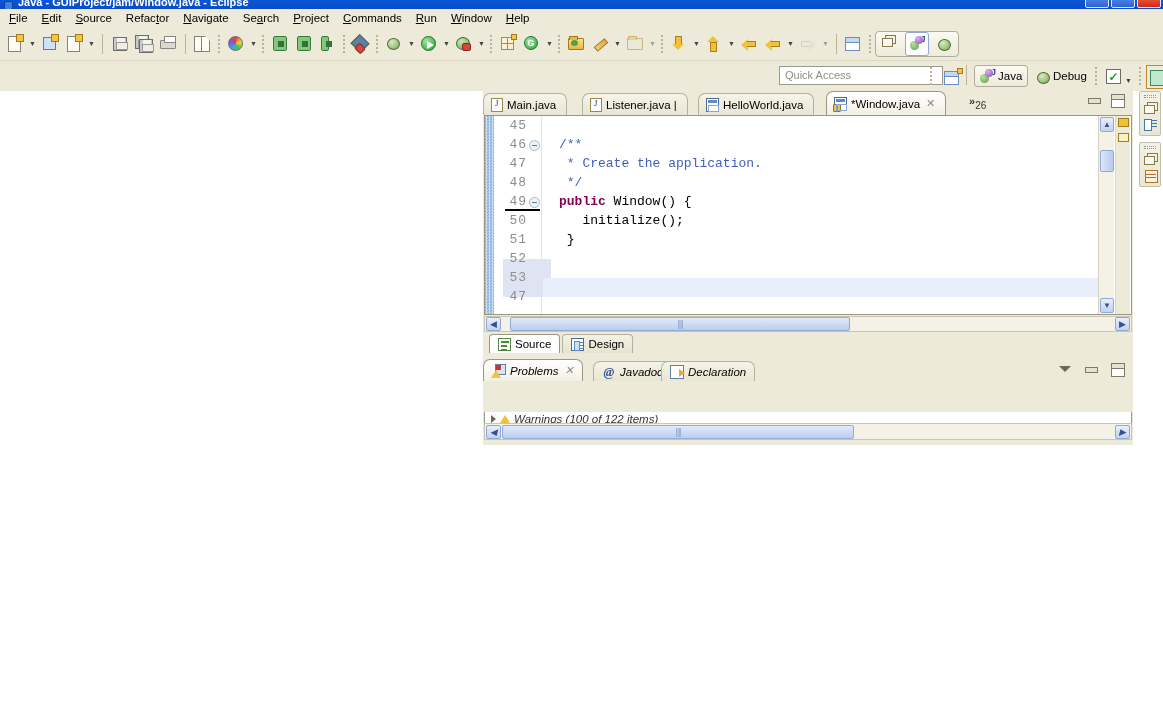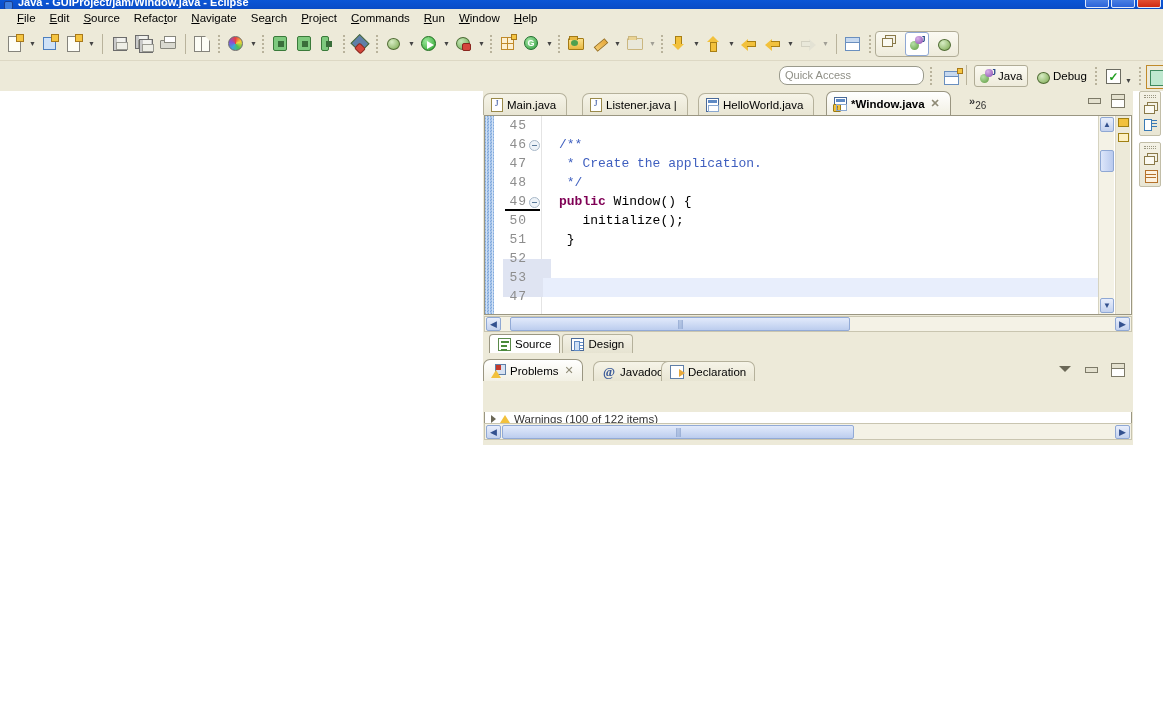--- a/index.html
+++ b/index.html
@@ -31,21 +31,21 @@
   #titlebar .winbtn {
     width: 24px; height: 14px; border: 1px solid #dfe9fb;
     background: linear-gradient(to bottom,#5e93ec,#2a63d8); border-radius: 2px;
   }
   #titlebar .winbtn.close { background: linear-gradient(to bottom,#f06a4a,#cf2a13); }
 
   
   #menubar {
     position: absolute; left: 0; top: 9px; width: 1163px; height: 18px;
     background: #edead9;
-    display: flex; align-items: center; padding-left: 10px;
+    display: flex; align-items: center; padding-left: 2px;
   }
   .menu-item {
     padding: 2px 7px; font-size: 11.5px; color: #000; white-space: nowrap;
     font-family: "Liberation Sans", sans-serif;
   }
   .menu-item .mn { text-decoration: underline; }
 
   
   #toolbar {
     position: absolute; left: 0; top: 27px; width: 1163px; height: 34px;
@@ -212,22 +212,22 @@
     background: #e6e6dc; border: 1px solid #b4b4a8; border-right: none;
   }
   .dim { opacity: 0.45; }
 
   
   #qa-row {
     position: absolute; left: 0; top: 61px; width: 1163px; height: 30px;
     background: #edead9;
   }
   #quick-access {
-    position: absolute; left: 779px; top: 5px; width: 145px; height: 19px;
-    background: #fff; border: 1px solid #9a9a8c; border-radius: 8px;
+    position: absolute; left: 779px; top: 5px; width: 164px; height: 19px;
+    background: #fff; border: 1px solid #9a9a8c; border-radius: 0;
     font-size: 11px; color: #8f8f86; padding: 2px 0 0 5px;
     font-family: "Liberation Sans", sans-serif;
   }
   #qa-row .persp-sep {
     position: absolute; top: 6px; height: 18px; border-left: 2px dotted #b9b39c; width: 2px;
   }
   .persp-btn {
     position: absolute; height: 22px; display: flex; align-items: center; gap: 3px;
     padding: 0 5px; font-size: 11.5px;
   }
@@ -297,21 +297,20 @@
     padding: 0 10px 0 7px; font-size: 11.5px; white-space: nowrap;
     border: 1px solid #b5b19b; border-bottom: none;
     border-radius: 7px 7px 0 0;
     background: linear-gradient(to bottom,#f6f4e8,#e8e5d3);
     color: #000;
   }
   .etab.active {
     top: 0px; height: 24px; z-index: 5;
     background: linear-gradient(to bottom,#ffffff,#f2f0e4);
     border-color: #9a9682;
-    font-weight: bold;
   }
   .ic-jfile {
     width: 12px; height: 14px; background: #fff; border: 1px solid #9a8a4a;
     position: relative; display: inline-block;
   }
   .ic-jfile:after {
     content: "J"; position: absolute; left: 3px; top: -1px; font-size: 9px; color: #2a4a9a;
     font-family: "Liberation Serif", serif;
   }
   .ic-wbfile {
@@ -475,20 +474,21 @@
   }
   .ic-design:after {
     content: ""; position: absolute; left: 8px; top: 3px; width: 3px; height: 1px; background: #5f8ac4;
     box-shadow: 0 3px 0 #5f8ac4, 0 6px 0 #5f8ac4;
   }
 
   
   #problems-part {
     position: absolute; left: 0px; top: 268px; width: 650px; height: 86px;
     background: #edead9;
+    font-style: italic;
   }
   #pv-tabs { position: absolute; left: 0; top: 0; height: 22px; width: 100%; }
   .pvtab {
     position: absolute; top: 2px; height: 20px; display: flex; align-items: center; gap: 4px;
     padding: 0 8px; font-size: 11.5px; white-space: nowrap;
     border: 1px solid #b5b19b; border-bottom: none; border-radius: 7px 7px 0 0;
     background: linear-gradient(to bottom,#f6f4e8,#e8e5d3);
   }
   .pvtab.active {
     top: 0; height: 22px; background: linear-gradient(to bottom,#ffffff,#f2f0e4); border-color: #9a9682;

